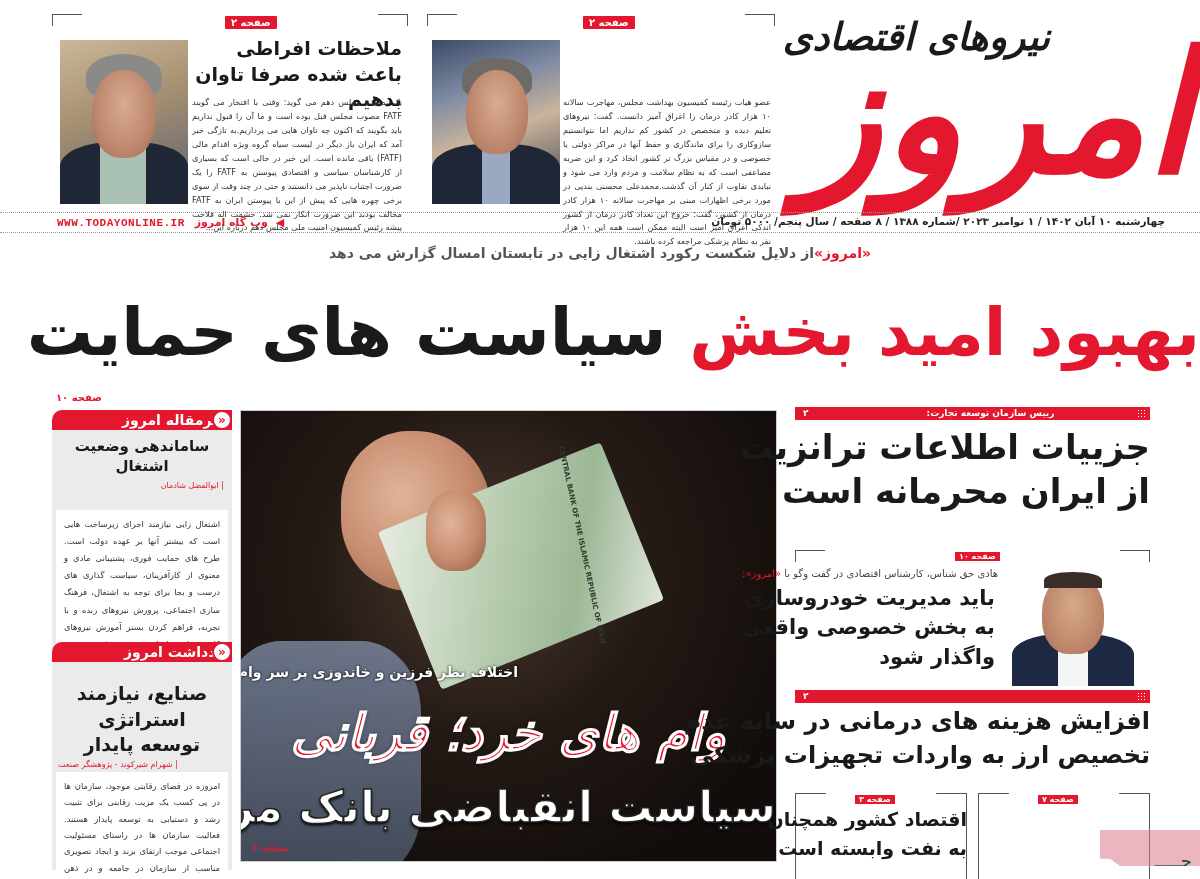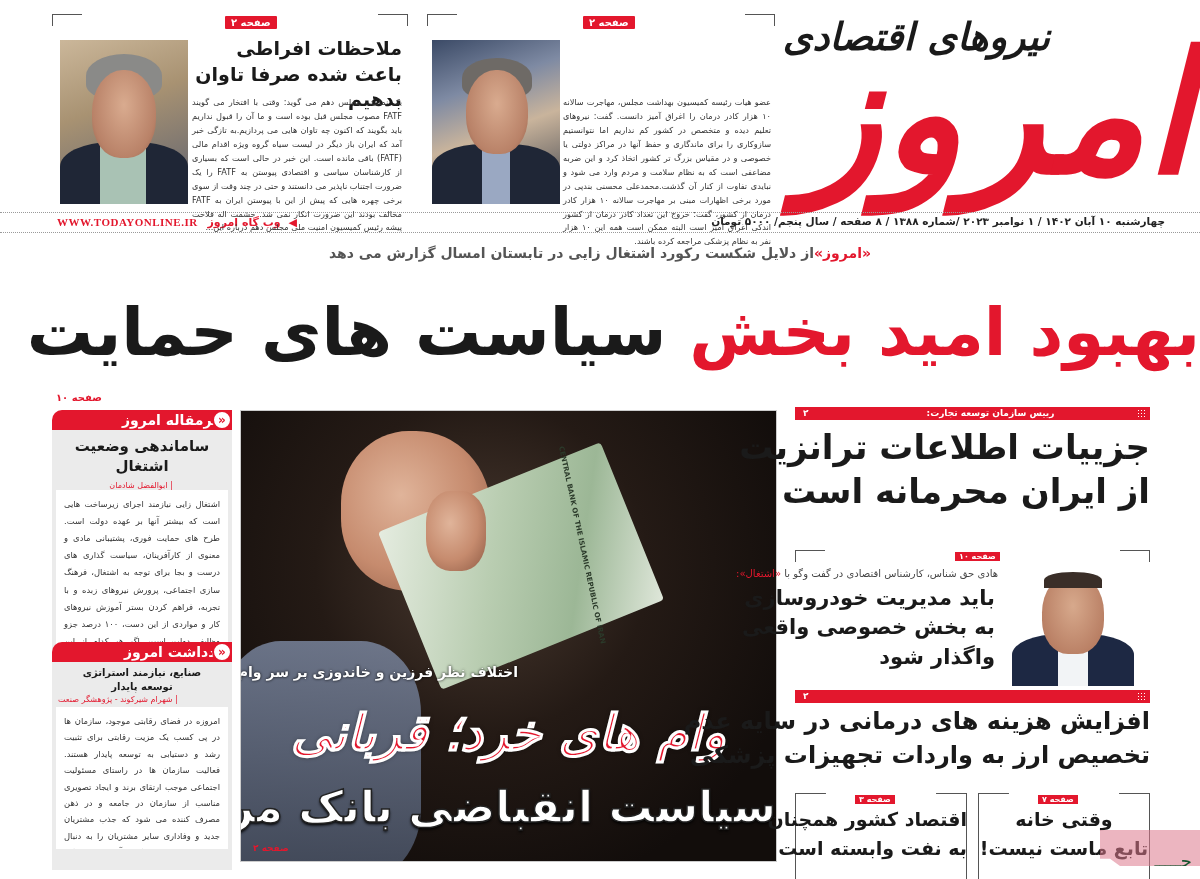--- a/index.html
+++ b/index.html
@@ -8,21 +8,21 @@
   .abs { position: absolute; }
   .red { color: #e3172d; }
   .dots { border-top: 1px dotted #9a9a9a; }
 
   
   .logo-sub { font-family: "DejaVu Serif", serif; font-size: 38px; font-weight: bold; color: #1a1a1a; font-style: italic; }
   .logo-main { font-family: "DejaVu Sans", sans-serif; font-weight: bold; font-size: 168px; line-height: 1; color: #e3172d; letter-spacing: -6px; font-style: italic; }
   .dateline { font-size: 10.5px; color: #222; font-weight: bold; white-space: nowrap; }
   .web { font-size: 11px; font-weight: bold; color: #e3172d; white-space: nowrap; direction: ltr; }
   .web .lbl { color: #e3172d; }
-  .web .url { font-family: Liberation Serif, serif; letter-spacing: 0.5px; }
+  .web .url { font-family: Liberation Mono, monospace; letter-spacing: 0.5px; }
 
   
   .box-corner { border: 1.5px solid #555; border-bottom: none; height: 12px; }
   .page-tag { background: #e3172d; color: #fff; font-size: 10px; font-weight: bold; padding: 1px 6px; border-radius: 1px; }
   .teaser-title { font-size: 19px; font-weight: bold; line-height: 1.35; text-align: right; }
   .teaser-body { font-size: 8.2px; line-height: 1.7; color: #333; text-align: justify; }
   .photo { background: linear-gradient(160deg, #3b4a66 0%, #7e8aa3 30%, #c9b49c 55%, #3a3f4a 100%); overflow: hidden; }
   .photo .face { position: absolute; border-radius: 48% 48% 44% 44%; background: radial-gradient(ellipse at 50% 40%, #d9ab8f 0%, #b98268 70%, #8e5c48 100%); }
   .photo .hair { position: absolute; border-radius: 50% 50% 30% 30%; background: #8a8a88; }
   .photo .suit { position: absolute; background: #1f2636; border-radius: 40% 40% 0 0; }
@@ -124,33 +124,33 @@
 
 <div class="abs" style="left:52px; top:392px; width:180px; height:487px;">
   <div class="abs red" style="left:4px; top:0; font-size:10px; font-weight:bold;">صفحه ۱۰</div>
 
   <div class="abs col-head" style="left:0; top:18px; width:180px;">
     <span>سرمقاله امروز</span>
   </div>
   <div class="abs col-icon" style="right:0; top:18px;">«</div>
   <div class="abs col-panel" style="left:0; top:38px; width:180px; height:224px;">
     <div class="col-title" style="margin-top:6px;">ساماندهی وضعیت اشتغال</div>
-    <div class="byline" style="margin:4px 8px 0 0; text-align:center; padding-left:6px;">| ابوالفضل شادمان</div>
+    <div class="byline" style="margin:4px 8px 20px 0; text-align:right; padding-left:6px;">| ابوالفضل شادمان</div>
     <div class="col-body" style="margin:0 4px; height:165px; overflow:hidden;">
       <span>اشتغال زایی نیازمند اجرای زیرساخت هایی است که بیشتر آنها بر عهده دولت است. طرح های حمایت فوری، پشتیبانی مادی و معنوی از کارآفرینان، سیاست گذاری های درست و بجا برای توجه به اشتغال، فرهنگ سازی اجتماعی، پرورش نیروهای زبده و با تجربه، فراهم کردن بستر آموزش نیروهای کار و مواردی از این دست، ۱۰۰ درصد جزو وظایف دولت است. اگر هر کدام از این وظایف ناقص انجام شود یا مورد بی توجهی قرار گیرد، بخش اشتغال با مشکل مواجه خواهد شد. علاوه بر این موارد کلی تر همچون نابسامانی اقتصاد و وجود فساد اقتصادی نیز در بروز چنین مشکلاتی اثرگذار خواهد بود.</span>
       
     </div>
   </div>
 
   <div class="abs col-head" style="left:0; top:250px; width:180px;">
     <span>یادداشت امروز</span>
   </div>
   <div class="abs col-icon" style="right:0; top:250px;">«</div>
   <div class="abs col-panel" style="left:0; top:270px; width:180px; height:208px;">
-    <div class="col-title" style="margin-top:4px; font-size:10px;">
+    <div class="col-title" style="margin-top:19px; font-size:19px;">
       <div>صنایع، نیازمند استراتژی</div>
       <div>توسعه پایدار</div>
     </div>
     <div class="byline" style="margin:2px 8px 3px 0; text-align:left; padding-left:6px;">| شهرام شیرکوند - پژوهشگر صنعت</div>
     <div class="col-body" style="margin:0 4px; height:142px; overflow:hidden; line-height:1.95;">
       <span>امروزه در فضای رقابتی موجود، سازمان ها در پی کسب یک مزیت رقابتی برای تثبیت رشد و دستیابی به توسعه پایدار هستند. فعالیت سازمان ها در راستای مسئولیت اجتماعی موجب ارتقای برند و ایجاد تصویری مناسب از سازمان در جامعه و در ذهن مصرف کننده می شود که جذب مشتریان جدید و وفاداری سایر مشتریان را به دنبال دارد. بازاریابی سبز یک فرآیند مدیریت کل نگر است که مسئول تشخیص و تامین نیازهای اجتماع به شیوه های پایدار بوده و برای کاهش تاثیرات منفی اجتماعی و محیط زیستی محصولات موجود...</span>
       
     </div>
   </div>
 </div>
@@ -184,21 +184,21 @@
     <div class="abs box-corner" style="left:0; top:0; width:30px; border-right:none;"></div>
     <div class="abs box-corner" style="right:0; top:0; width:30px; border-left:none;"></div>
     <div class="abs mini-tag" style="left:160px; top:2px;">صفحه ۱۰</div>
     <div class="abs" style="right:5px; top:16px; width:145px; height:120px; background:#ffffff;">
       <div class="abs" style="left:12px; bottom:0; width:122px; height:52px; background:#1d2843; border-radius:40% 40% 0 0;"></div>
       <div class="abs" style="left:58px; bottom:0; width:30px; height:46px; background:#f2f4f6;"></div>
       <div class="abs" style="left:42px; top:8px; width:62px; height:80px; border-radius:48% 48% 42% 42%; background:radial-gradient(ellipse at 50% 40%, #d7a98c 0%, #b97f64 75%, #8a5744 100%);"></div>
       <div class="abs" style="left:44px; top:6px; width:58px; height:16px; border-radius:50% 50% 0 0; background:#3a2e28;"></div>
     </div>
     <div class="abs r-intv-kick" style="right:152px; top:18px;">
-      <span>هادی حق شناس، کارشناس اقتصادی در گفت وگو با </span><span class="red">«اشتغال»:</span>
+      <span>هادی حق شناس، کارشناس اقتصادی در گفت وگو با </span><span class="red">«امروز»:</span>
     </div>
     <div class="abs r-intv-title" style="right:155px; top:34px;">
       <div>باید مدیریت خودروسازی</div>
       <div>به بخش خصوصی واقعی</div>
       <div>واگذار شود</div>
     </div>
   </div>
 
   <div class="abs bar" style="left:0; top:283px; width:355px;">
     <span class="num">۲</span>
@@ -214,22 +214,18 @@
     <div class="abs mini-tag" style="left:60px; top:2px;">صفحه ۳</div>
     <div class="abs small-box-title" style="left:0; right:0; top:12px;">
       <div>اقتصاد کشور همچنان</div>
       <div>به نفت وابسته است</div>
     </div>
   </div>
 
   <div class="abs" style="left:183px; top:386px; width:172px; height:86px;">
     <div class="abs" style="left:0; top:0; width:172px; height:86px; border-left:1.5px solid #555; border-right:1.5px solid #555; border-top:1.5px solid #555; clip-path: polygon(0 0, 18% 0, 18% 2px, 82% 2px, 82% 0, 100% 0, 100% 100%, 0 100%);"></div>
     <div class="abs mini-tag" style="left:60px; top:2px;">صفحه ۷</div>
-    <div class="abs small-box-title" style="left:0; right:0; top:12px;">
-      <div>وقتی خانه</div>
-      <div>تابع ماست نیست!</div>
-    </div>
   </div>
 </div>
 
 <div class="abs ribbon" style="left:1100px; top:830px; width:100px; height:36px; clip-path: polygon(0 0, 100% 0, 100% 100%, 20% 100%, 10% 80%, 0 80%);">
   <span class="abs" style="right:8px; top:20px; color:#14532d; font-weight:normal; font-size:18px; white-space:nowrap;">جـــــ</span>
 </div>
 
 </body></html>

